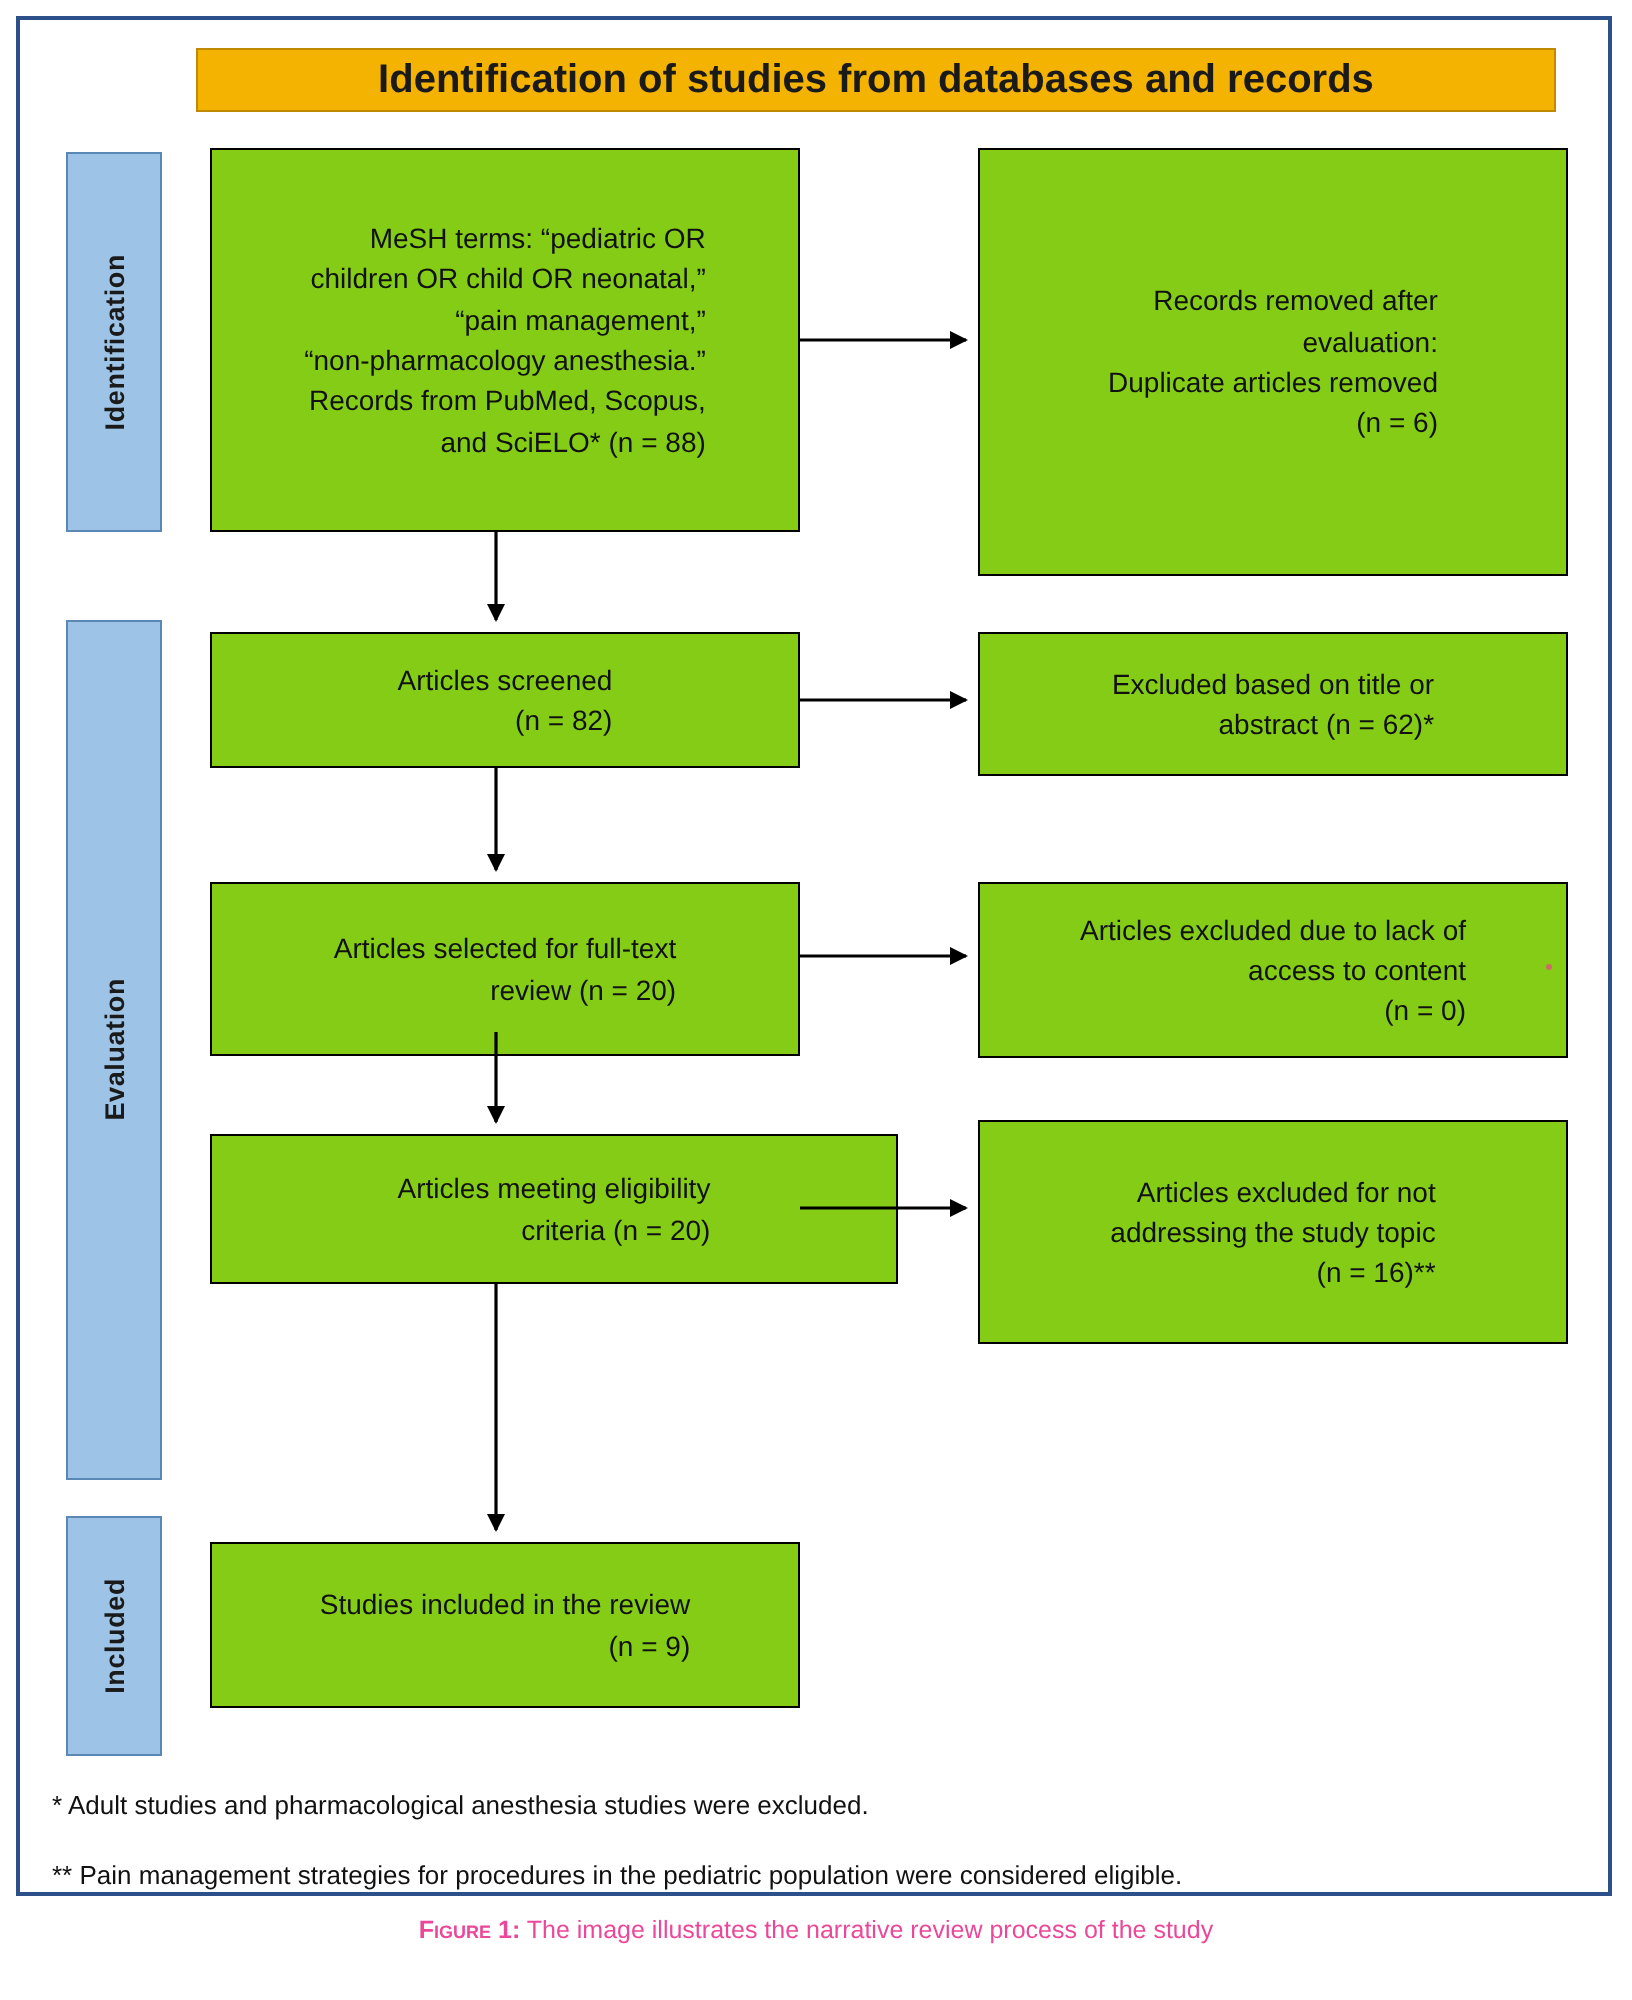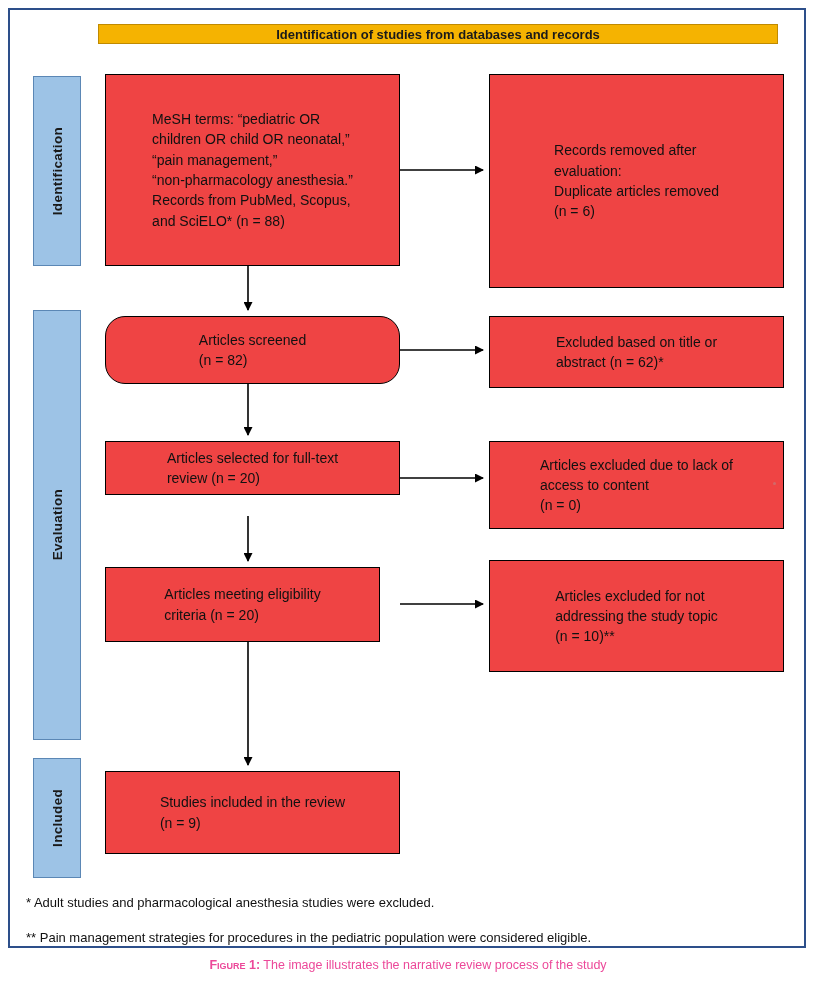--- a/index.html
+++ b/index.html
@@ -28,28 +28,28 @@
     height: 940px;
     border: 2px solid #2d4f8a;
     box-sizing: border-box;
     background: #ffffff;
   }
   .header-bar {
     position: absolute;
     left: 98px;
     top: 24px;
     width: 680px;
-    height: 20px;
+    height: 32px;
     background: #f5b301;
     border: 1px solid #c08a00;
     box-sizing: border-box;
     display: flex;
     align-items: center;
     justify-content: center;
-    font-size: 13px;
+    font-size: 20px;
     font-weight: bold;
     color: #1a1a1a;
   }
   .stage-label {
     position: absolute;
     background: #9dc3e6;
     border: 1px solid #5b87b5;
     box-sizing: border-box;
     display: flex;
     align-items: center;
@@ -59,27 +59,27 @@
     color: #1a1a1a;
   }
   .stage-label span {
     writing-mode: vertical-rl;
     transform: rotate(180deg);
     white-space: nowrap;
     letter-spacing: 0.3px;
   }
   .node {
     position: absolute;
-    background: #ef4444;
+    background: #84cc16;
     border: 1.5px solid #000000;
     box-sizing: border-box;
     display: flex;
     align-items: center;
     justify-content: center;
-    text-align: left;
+    text-align: right;
     font-size: 14px;
     line-height: 1.45;
     padding: 6px 10px;
     color: #111111;
     white-space: pre-line;
   }
   svg.arrows {
     position: absolute;
     left: 0;
     top: 0;
@@ -135,47 +135,47 @@
     <span>Included</span>
   </div>
 
   <div class="node" style="left:105px; top:74px; width:295px; height:192px;">MeSH terms: “pediatric OR
 children OR child OR neonatal,”
 “pain management,”
 “non-pharmacology anesthesia.”
 Records from PubMed, Scopus,
 and SciELO* (n = 88)</div>
 
-  <div class="node" style="left:105px; top:316px; width:295px; height:68px;border-radius:20px;">Articles screened
+  <div class="node" style="left:105px; top:316px; width:295px; height:68px;">Articles screened
 (n = 82)</div>
 
-  <div class="node" style="left:105px; top:441px; width:295px; height:54px;">Articles selected for full-text
+  <div class="node" style="left:105px; top:441px; width:295px; height:87px;">Articles selected for full-text
 review (n = 20)</div>
 
-  <div class="node" style="left:105px; top:567px; width:275px; height:75px;">Articles meeting eligibility
+  <div class="node" style="left:105px; top:567px; width:344px; height:75px;">Articles meeting eligibility
 criteria (n = 20)</div>
 
   <div class="node" style="left:105px; top:771px; width:295px; height:83px;">Studies included in the review
 (n = 9)</div>
 
   <div class="node" style="left:489px; top:74px; width:295px; height:214px;">Records removed after
 evaluation:
 Duplicate articles removed
 (n = 6)</div>
 
   <div class="node" style="left:489px; top:316px; width:295px; height:72px;">Excluded based on title or
 abstract (n = 62)*</div>
 
   <div class="node" style="left:489px; top:441px; width:295px; height:88px;">Articles excluded due to lack of
 access to content
 (n = 0)</div>
 
   <div class="node" style="left:489px; top:560px; width:295px; height:112px;">Articles excluded for not
 addressing the study topic
-(n = 10)**</div>
+(n = 16)**</div>
 
   <div class="dot" style="left:773px; top:482px;"></div>
 
   <svg class="arrows" viewBox="0 0 816 1000">
     <defs>
       <marker id="ah" markerWidth="9" markerHeight="9" refX="8" refY="4.5" orient="auto" markerUnits="userSpaceOnUse">
         <path d="M0,0 L9,4.5 L0,9 z" fill="#000000"></path>
       </marker>
     </defs>
     <g stroke="#000000" stroke-width="1.6" fill="none" marker-end="url(#ah)">

